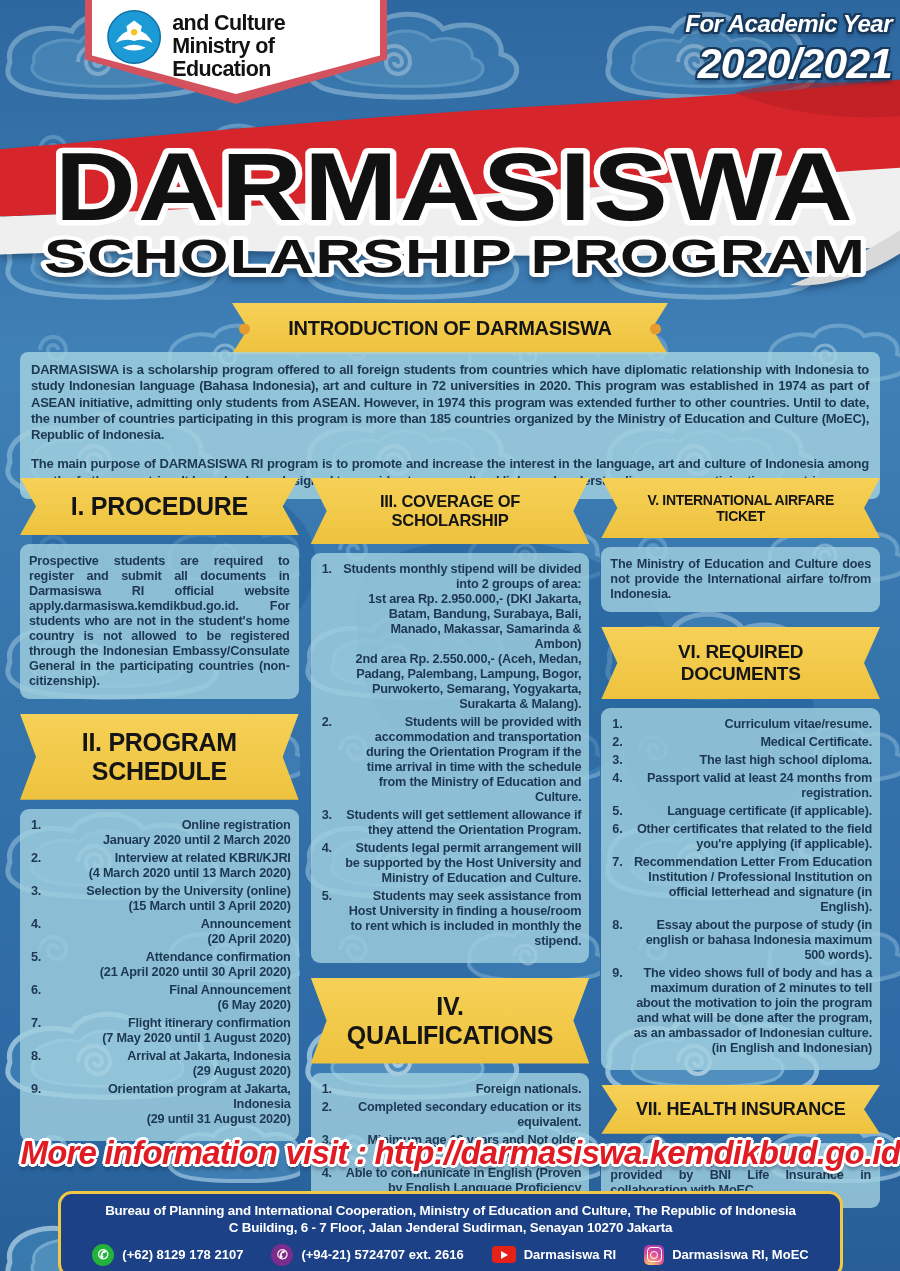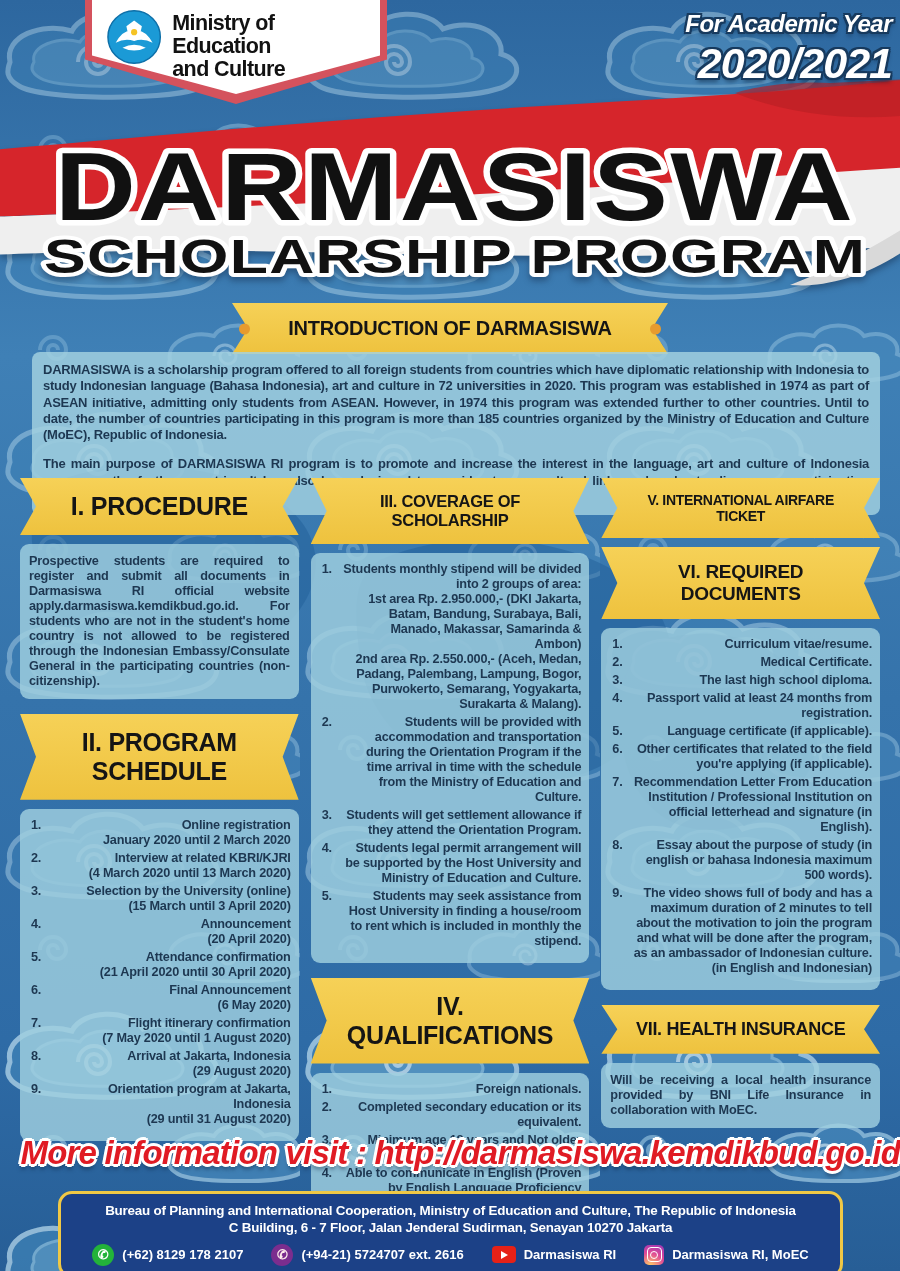--- a/index.html
+++ b/index.html
@@ -31,21 +31,21 @@
   
   .banner{position:relative;text-align:center;color:#151515;font-weight:bold;z-index:2;}
   .banner .bg{position:absolute;inset:0;background:linear-gradient(180deg,#f6d157,#eec23e);
         clip-path:polygon(0 0,100% 0,calc(100% - 16px) 50%,100% 100%,0 100%,16px 50%);}
   .banner .label{position:relative;display:block;padding:14px 28px;letter-spacing:-0.3px;}
   .banner .dot{position:absolute;top:50%;width:11px;height:11px;border-radius:50%;
         background:#e79b2e;transform:translateY(-50%);z-index:1;}
   .banner .dot.l{left:7px}.banner .dot.r{right:7px}
 
   .intro-banner{position:absolute;left:50%;transform:translateX(-50%);top:303px;width:436px;font-size:20px;}
-  .intro-panel{position:absolute;left:32px;right:20px;top:352px;z-index:2;
+  .intro-panel{position:absolute;left:20px;right:20px;top:352px;z-index:2;
         background:rgba(164,210,225,.82);border-radius:8px;padding:10px 11px;box-sizing:border-box;
         color:#1d3751;font-weight:bold;font-size:13px;line-height:1.25;letter-spacing:-0.25px;text-align:justify;}
   .intro-panel p{margin:0;}
   .intro-panel p + p{margin-top:13px;}
 
   
   .columns{position:absolute;left:20px;right:20px;top:478px;z-index:2;display:flex;gap:12px;}
   .col{flex:1;display:flex;flex-direction:column;min-width:0;}
   .col .banner{margin:0 0 9px 0;font-size:25px;}
   .panel{background:rgba(160,208,223,.82);border-radius:9px;padding:9px 8px 11px 8px;
@@ -117,22 +117,22 @@
     <div class="white">
       <svg width="58" height="58" viewBox="0 0 58 58">
         <circle cx="29" cy="29" r="27" fill="#1b9ad6"></circle>
         <circle cx="29" cy="29" r="27" fill="none" stroke="#0d6fa8" stroke-width="1.5"></circle>
         <path d="M10,35 Q18,20 29,23 Q40,20 48,35 Q39,30 29,33 Q19,30 10,35 Z" fill="#ffffff"></path>
         <path d="M29,12 L37,18 L34,31 L24,31 L21,18 Z" fill="#ffffff"></path>
         <circle cx="29" cy="24" r="3.2" fill="#f5c324"></circle>
         <path d="M17,40 Q29,34 41,40 Q29,46 17,40 Z" fill="#ffffff"></path>
       </svg>
       <div class="ministry-text">
+        <div>and Culture</div>
         <div>Ministry of Education</div>
-        <div>and Culture</div>
       </div>
     </div>
   </div>
 
   <div class="acad">
     <div class="l1">For Academic Year</div>
     <div class="l2">2020/2021</div>
   </div>
 
   <svg class="flag-title" width="900" height="235" viewBox="0 0 900 235">
@@ -266,20 +266,23 @@
 
           </ol>
       </div>
     </div>
 
     <div class="col">
       <div class="banner sz-air">
         <i class="bg"></i>
           <span class="label">V. INTERNATIONAL AIRFARE TICKET</span>
       </div>
+      <div class="panel just">
+        <span>The Ministry of Education and Culture does not provide the International airfare to/from Indonesia.</span>
+      </div>
       <div class="banner sz-doc">
         <i class="bg"></i>
           <span class="label">VI. REQUIRED DOCUMENTS</span>
       </div>
       <div class="panel">
         <ol>
 
             <li><span>Curriculum vitae/resume.</span></li>
 
             <li><span>Medical Certificate.</span></li>

